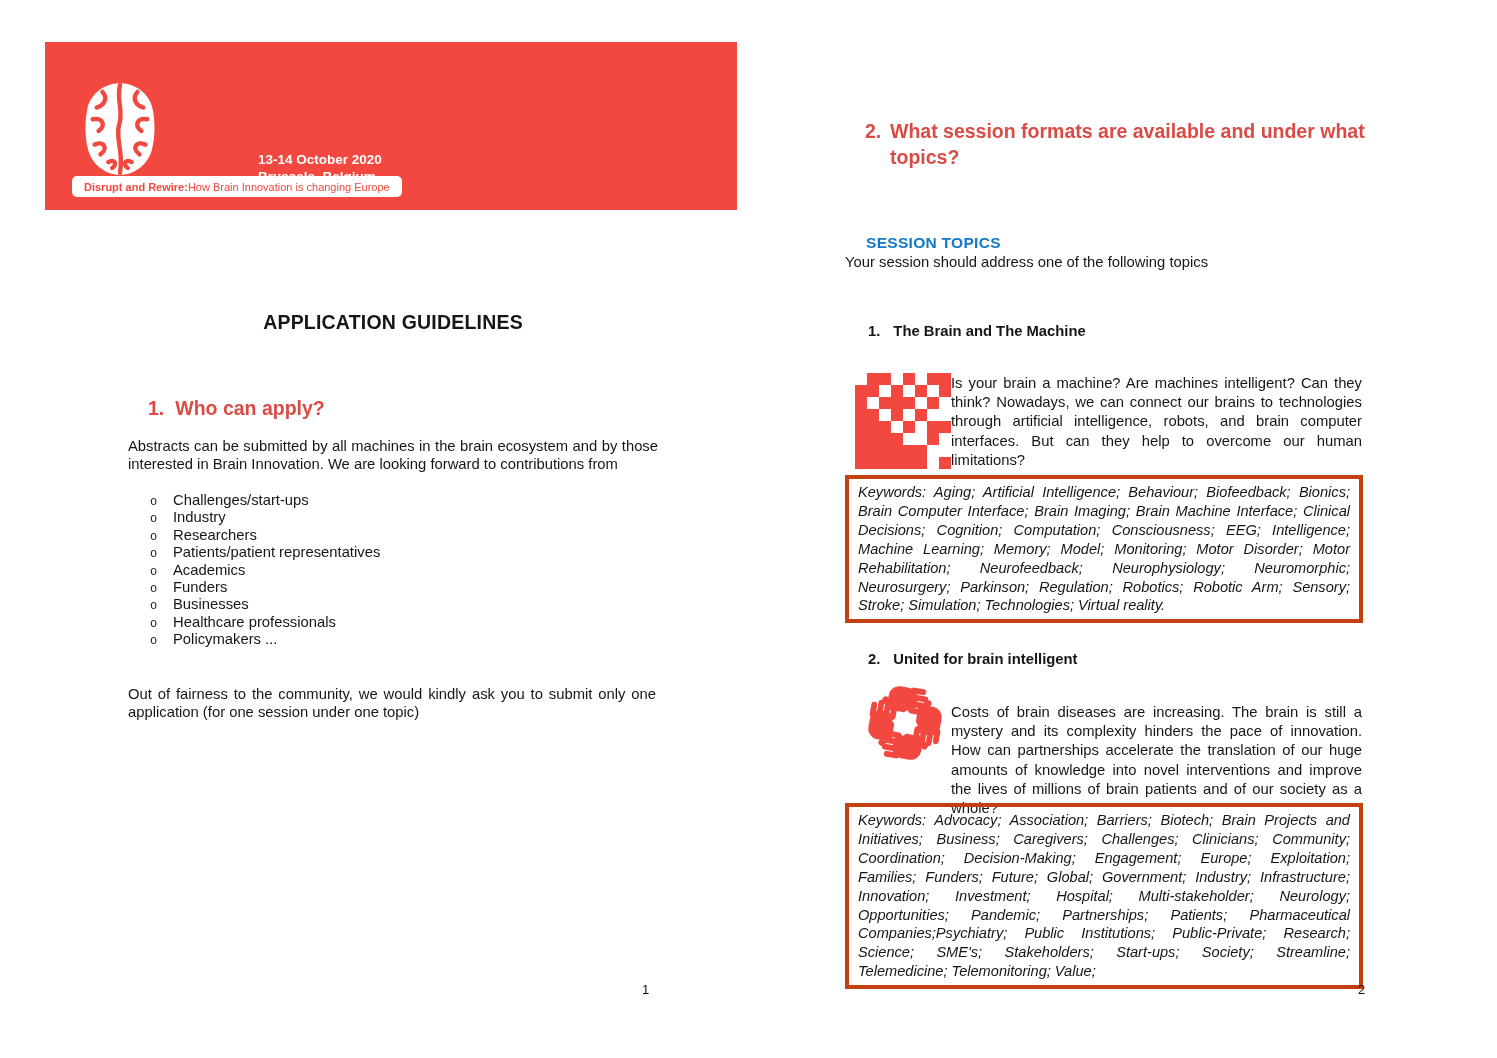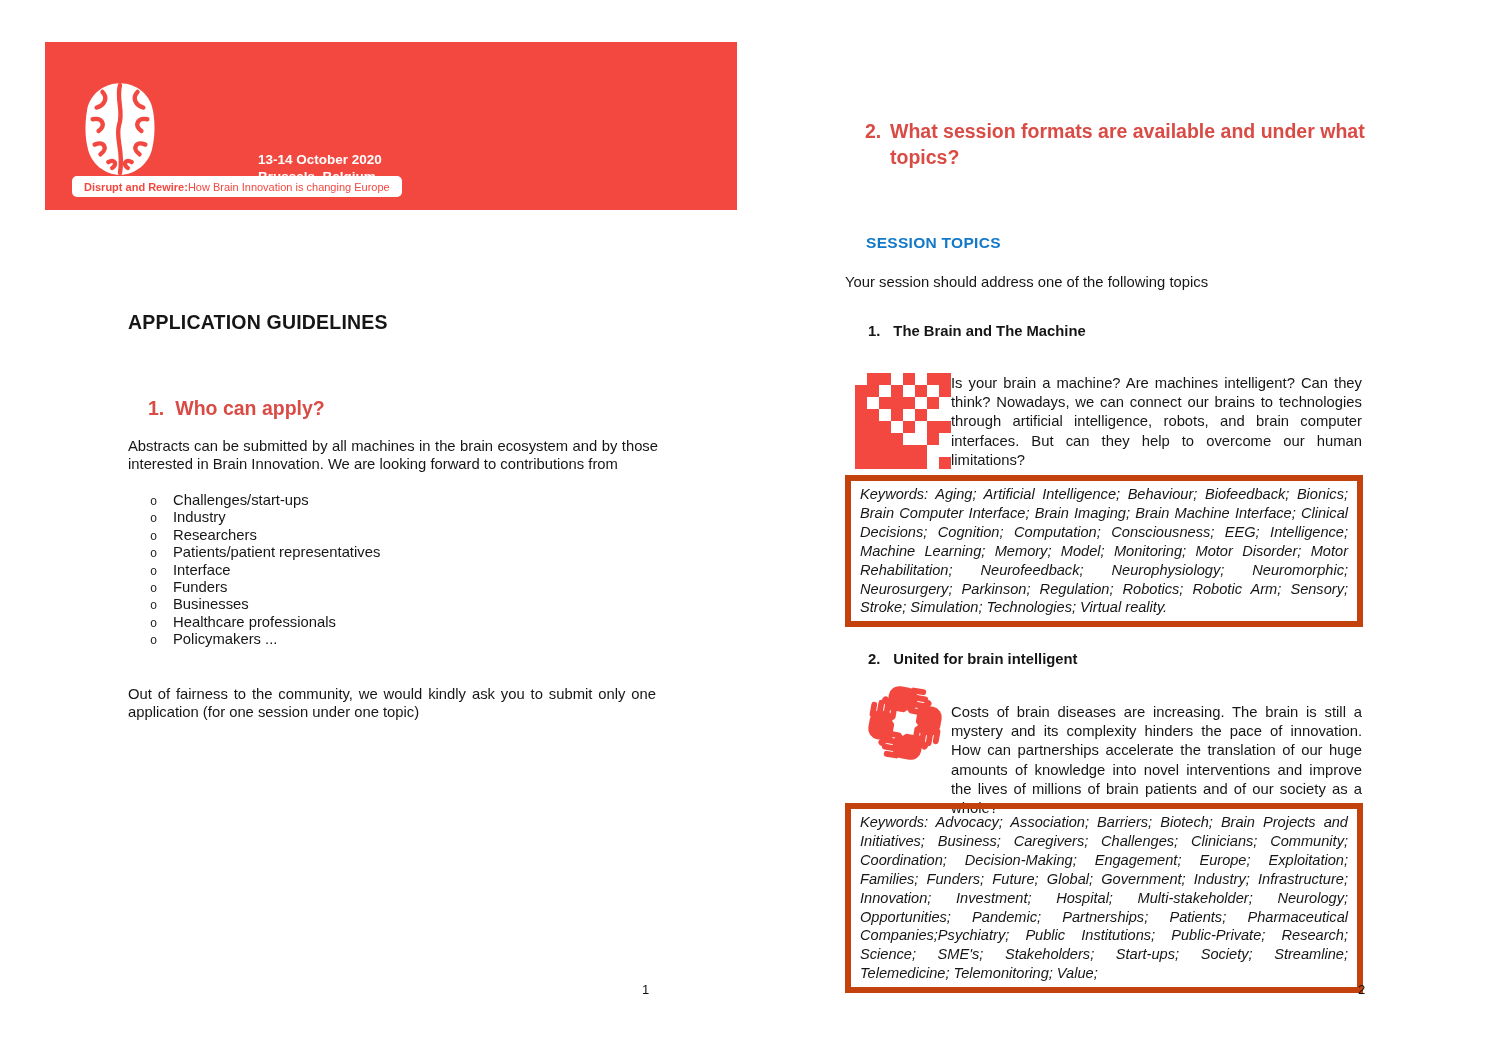--- a/index.html
+++ b/index.html
@@ -20,45 +20,45 @@
   .event-dates{position:absolute;left:213px;top:101px;color:#fff;font-weight:700;font-size:13.5px;line-height:17px;margin-top:8px;}
   .tagline-pill{position:absolute;left:27px;top:134px;height:21px;background:#fff;border-radius:5px;
     display:flex;align-items:center;padding:0 12px;font-size:11px;color:var(--banner-red);white-space:nowrap;}
   .tagline-pill .b{font-weight:700;}
 
   
   .para{font-size:14.8px;line-height:17.8px;text-align:justify;}
   .abs{position:absolute;margin-top:24px;}
 
   
-  .page-title{left:128px;top:287px;width:530px;text-align:left;font-weight:700;font-size:19.5px;letter-spacing:.2px;}
+  .page-title{left:128px;top:287px;width:530px;text-align:center;font-weight:700;font-size:19.5px;letter-spacing:.2px;}
   .red-h{color:var(--heading-red);font-weight:700;font-size:19.5px;}
   .s1-heading{left:148px;top:373px;}
   .s1-heading .num{margin-right:11px;}
   .s1-intro{left:128px;top:414px;width:530px;}
   .bullet-list{left:150px;top:468px;list-style:none;}
   .bullet-list li{display:flex;align-items:baseline;height:17.4px;font-size:14.8px;}
   .bullet-list .marker{font-family:"Liberation Mono",monospace;font-size:12px;width:23px;flex:0 0 23px;}
   .fairness-note{left:128px;top:662px;width:528px;font-weight:400;}
   .pgnum{font-size:13px;color:#111;}
   .pg1{left:642px;top:958px;}
   .pg2{left:1358px;top:958px;}
 
   
   .s2-heading{left:865px;top:119px;width:500px;line-height:25.5px;position:absolute;padding-left:25px;}
   .s2-heading .num{position:absolute;left:0;top:0;}
   .session-topics{left:866px;top:210px;color:var(--blue);font-weight:700;font-size:15.5px;letter-spacing:.3px;}
-  .topics-intro{left:845px;top:250px;font-size:14.8px;}
+  .topics-intro{left:845px;top:230px;font-size:14.8px;}
   .topic-h{font-weight:700;font-size:14.8px;}
   .topic-h .num{margin-right:13px;}
   .t1-h{left:868px;top:299px;}
   .t2-h{left:868px;top:627px;}
   .t1-desc{left:951px;top:350px;width:411px;line-height:19.2px;}
   .t2-desc{left:951px;top:679px;width:411px;line-height:19.2px;}
-  .kbox{left:845px;width:518px;border:6px solid #c2410c;padding:4px 9px;font-style:italic;
+  .kbox{left:845px;width:518px;border:4px solid #c2410c;padding:4px 9px;font-style:italic;
         font-size:14.6px;line-height:18.9px;text-align:justify;}
   .kbox1{top:451px;}
   .kbox2{top:779px;}
 
   
   .pixel-grid{left:855px;top:349px;width:96px;height:96px;display:grid;
     grid-template-columns:repeat(8,1fr);grid-template-rows:repeat(8,1fr);}
   .pixel-grid div{background:transparent;}
   .pixel-grid div.on{background:var(--banner-red);}
 
@@ -115,21 +115,21 @@
         <li>
           <span class="marker">o</span>
           <span>Researchers</span>
         </li>
         <li>
           <span class="marker">o</span>
           <span>Patients/patient representatives</span>
         </li>
         <li>
           <span class="marker">o</span>
-          <span>Interface</span>
+          <span>Academics</span>
         </li>
         <li>
           <span class="marker">o</span>
           <span>Funders</span>
         </li>
         <li>
           <span class="marker">o</span>
           <span>Businesses</span>
         </li>
         <li>

